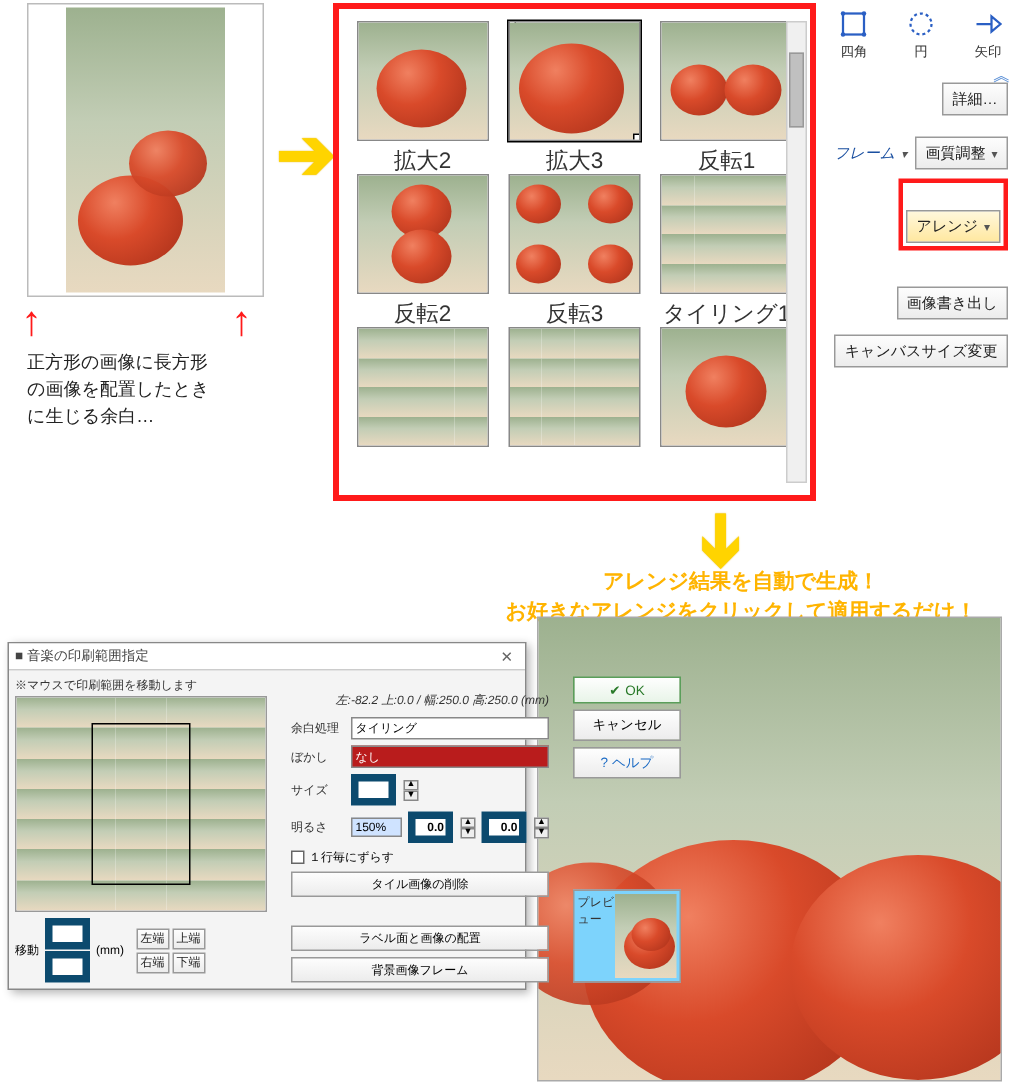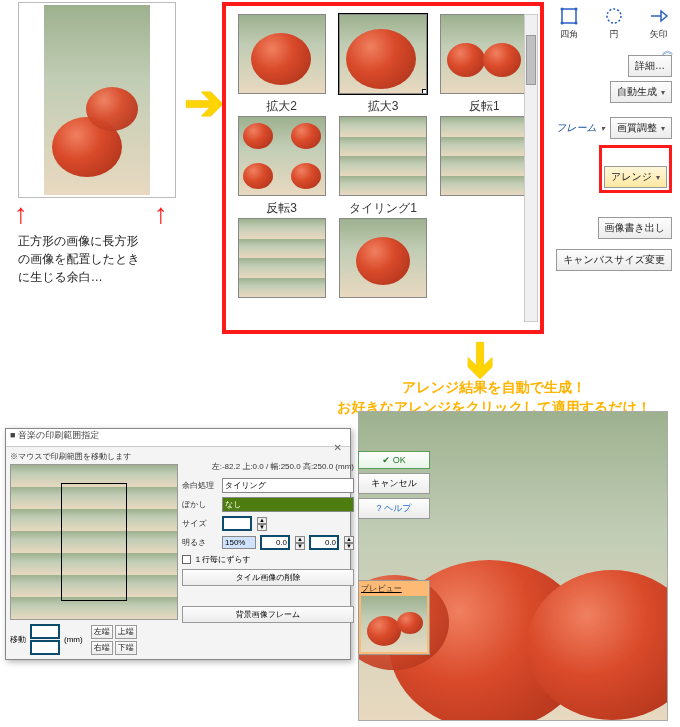--- a/index.html
+++ b/index.html
@@ -17,21 +17,21 @@
   .yellow-arrow { color:#ffd400; font-size:48px; font-weight:bold; position:absolute; text-shadow:0 0 1px #e0b000; }
 
   .caption { position:absolute; font-size:12px; color:#222; line-height:1.5; }
 
   
   .grid-panel { position:absolute; left:222px; top:2px; width:322px; height:332px; border:4px solid #ff1a1a; background:#fff; }
   .grid-inner { width:100%; height:100%; padding:8px 8px 8px 8px; }
   .grid3 { display:grid; grid-template-columns:repeat(3,1fr); gap:4px 6px; }
   .thumb { display:flex; flex-direction:column; align-items:center; }
   .thumb-img { width:88px; height:80px; border:1px solid #888; background:#fff; position:relative; overflow:hidden; display:flex; align-items:center; justify-content:center; }
-  .thumb-label { margin-top:4px; font-size:12px; color:#333; height:14px; }
+  .thumb-label { margin-top:4px; font-size:15px; color:#333; height:14px; }
   .thumb-sel { outline:1px solid #000; }
   .sel-handles::before,.sel-handles::after{content:'';position:absolute;width:5px;height:5px;background:#fff;border:1px solid #000;}
   .sel-handles::before{left:-3px;top:-3px;} .sel-handles::after{right:-3px;bottom:-3px;}
   .scrollbar-v { position:absolute; right:2px; top:8px; bottom:8px; width:14px; background:#f0f0f0; border:1px solid #ccc; }
   .scrollbar-v .sthumb { position:absolute; left:1px; right:1px; top:20px; height:50px; background:#c0c0c0; border:1px solid #999;}
   .tile-grid{display:grid;grid-template-columns:repeat(4,1fr);grid-template-rows:repeat(4,1fr);width:100%;height:100%;}
   .tile-grid .tomato-bg{width:100%;height:100%;}
 
   
   .toolbar { position:absolute; left:548px; top:0; width:132px; }
@@ -47,49 +47,49 @@
   .highlight-btn { border:3px solid #ff1a1a; padding:2px; display:inline-block; }
 
   
   .yellow-msg { position:absolute; text-align:center; color:#ffb400; font-size:14px; font-weight:bold; line-height:1.4; text-shadow:0 0 2px #fff; }
 
   
   .result-panel { position:absolute; left:358px; top:411px; width:310px; height:310px; border:1px solid #aaa; overflow:hidden; }
 
   
   .dialog { position:absolute; left:5px; top:428px; width:346px; height:232px; border:1px solid #888; background:#f4f4f4; box-shadow:2px 2px 6px rgba(0,0,0,.3);}
-  .dlg-title { background:#fff; border-bottom:1px solid #ccc; height:18px; display:flex; align-items:flex-start; padding:0 4px; font-size:9px; color:#444;flex-direction:column;}
+  .dlg-title { background:#fff; border-bottom:1px solid #ccc; height:18px; display:flex; align-items:center; padding:0 4px; font-size:9px; color:#444;}
   .dlg-title .x{margin-left:auto;font-size:10px;color:#666;padding:0 4px;}
-  .dlg-body{display:flex; padding:4px; gap:4px; height:calc(100% - 18px);}
+  .dlg-body{display:flex; padding:4px; gap:16px; height:calc(100% - 18px);}
   .dlg-left{flex:0 0 168px; display:flex; flex-direction:column;}
   .dlg-hint{font-size:8px;color:#333;margin-bottom:2px;}
   .dlg-canvas{flex:1;border:1px solid #999;background:#fff;overflow:hidden;position:relative;}
   .tiling-lg{display:grid;grid-template-columns:repeat(5,1fr);grid-template-rows:repeat(7,1fr);width:100%;height:100%;}
   .dlg-move{display:flex;gap:4px;align-items:center;margin-top:4px;font-size:8px;}
   .mv-grid{display:grid;grid-template-columns:22px 22px 22px;grid-template-rows:14px 14px;gap:2px;margin-left:4px;}
   .mv-grid .btn{padding:0;font-size:8px;height:14px;}
   .dlg-mid{flex:1;display:flex;flex-direction:column;gap:4px;font-size:8px;padding-top:10px;}
   .dlg-mid .frow{display:flex;align-items:center;gap:4px;}
   .dlg-mid label{width:36px;color:#333;}
   .sel{border:1px solid #888;background:#fff;padding:1px 2px;font-size:8px;flex:1;}
-  .sel.blue{background:#4d7c0f;color:#fff;}
-  .num{border:2px solid #0c4a6e;background:#fff;width:30px;padding:1px;font-size:8px;text-align:right;}
+  .sel.blue{background:#b91c1c;color:#fff;}
+  .num{border:5px solid #0c4a6e;background:#fff;width:30px;padding:1px;font-size:8px;text-align:right;font-weight:bold;}
   .stepper{display:flex;flex-direction:column;margin-left:1px;}
   .stepper span{width:10px;height:7px;border:1px solid #888;background:#eee;font-size:6px;line-height:5px;text-align:center;}
   .chk{display:flex;align-items:center;gap:3px;}
   .chk .box{width:9px;height:9px;border:1px solid #666;background:#fff;}
   .dlg-right{flex:0 0 72px;display:flex;flex-direction:column;gap:4px;}
   .ok{border:1px solid #5a9e5a;background:linear-gradient(#fefefe,#e8f4e8);color:#2a7a2a;display:flex;align-items:center;justify-content:center;gap:3px;padding:3px;font-size:9px;}
   .cancel,.help{border:1px solid #999;background:linear-gradient(#fefefe,#ececec);padding:3px;font-size:9px;text-align:center;}
   .help{color:#1a6ac4;}
-  .preview-box{border:1px solid #999;padding:2px;background:#fdba74;margin-top:auto;display:flex;flex-direction:column;text-decoration:underline;}
+  .preview-box{border:1px solid #999;padding:2px;background:#7dd3fc;margin-top:auto;display:flex;}
   .preview-box .pl{font-size:8px;color:#333;margin-bottom:2px;}
   .preview-img{width:100%;height:56px;}
   .dlg-mid .wbtn{border:1px solid #999;background:linear-gradient(#fdfdfd,#ececec);padding:2px;text-align:center;font-size:8px;}
-  .dlg-coords{font-size:8px;color:#333;margin-bottom:2px;align-self:flex-end;}
+  .dlg-coords{font-size:8px;color:#333;margin-bottom:2px;align-self:flex-end;font-style:italic;}
 </style>
 </head>
 <body>
 
 <div class="src-panel">
   <div class="src-img tomato-bg">
     <div class="tomato-shape" style="width:70px;height:60px;left:8px;bottom:18px;"></div>
     <div class="tomato-shape" style="width:52px;height:44px;left:42px;bottom:64px;opacity:.95;"></div>
   </div>
 </div>
@@ -126,20 +126,29 @@
       <div class="thumb">
         <div class="thumb-img">
             <div class="tomato-bg" style="width:100%;height:100%">
               <div class="tomato-shape" style="width:38px;height:34px;left:6px;bottom:16px;"></div>
               <div class="tomato-shape" style="width:38px;height:34px;right:6px;bottom:16px;"></div>
             </div>
           </div>
         <div class="thumb-label">反転1</div>
       </div>
 
+      <div class="thumb">
+        <div class="thumb-img">
+            <div class="tomato-bg" style="width:100%;height:100%">
+              <div class="tomato-shape" style="width:40px;height:36px;left:22px;top:6px;"></div>
+              <div class="tomato-shape" style="width:40px;height:36px;left:22px;bottom:6px;"></div>
+            </div>
+          </div>
+        <div class="thumb-label">反転2</div>
+      </div>
       <div class="thumb">
         <div class="thumb-img">
             <div class="tomato-bg" style="width:100%;height:100%">
               <div class="tomato-shape" style="width:30px;height:26px;left:4px;top:6px;"></div>
               <div class="tomato-shape" style="width:30px;height:26px;right:4px;top:6px;"></div>
               <div class="tomato-shape" style="width:30px;height:26px;left:4px;bottom:6px;"></div>
               <div class="tomato-shape" style="width:30px;height:26px;right:4px;bottom:6px;"></div>
             </div>
           </div>
         <div class="thumb-label">反転3</div>
@@ -252,23 +261,20 @@
           <path d="M2 10 L12 10 L12 5 L18 10 L12 15 L12 10" fill="none" stroke="#2a5fc4" stroke-width="1.5"></path>
         </svg>
       <span class="tool-lbl">矢印</span>
     </div>
   </div>
   <div class="chev">︽</div>
   <div style="padding:6px 8px 0 8px;">
     <div class="row" style="justify-content:flex-end;">
         <span class="btn">詳細…</span>
       </div>
-    <div class="row" style="justify-content:flex-end;">
-        <span class="btn drop">自動生成</span>
-      </div>
     <div class="row" style="justify-content:space-between;margin-top:14px;">
       <span class="link drop" style="text-decoration:none;font-style:italic;">フレーム</span>
       <span class="btn drop">画質調整</span>
     </div>
     <div class="row" style="justify-content:flex-end;margin-top:6px;">
       <span class="highlight-btn">
         <span class="btn drop" style="background:linear-gradient(#fff7dc,#ffe8a0);margin-top:16px;">アレンジ</span>
       </span>
     </div>
     <div class="row" style="justify-content:flex-end;margin-top:24px;">
@@ -389,20 +395,21 @@
             <span>▲</span>
             <span>▼</span>
           </div>
         </div>
       <div class="chk">
           <span class="box"></span>
           <span>１行毎にずらす</span>
         </div>
       <div class="wbtn">タイル画像の削除</div>
       <div style="height:12px;"></div>
+      <div class="wbtn">ラベル面と画像の配置</div>
       <div class="wbtn">背景画像フレーム</div>
     </div>
 
     <div class="dlg-right">
       <div class="ok">
           <span style="color:#2a7a2a;">✔</span>
           <span>OK</span>
         </div>
       <div class="cancel">キャンセル</div>
       <div class="help"><span style="color:#1a6ac4;">?</span> <span>ヘルプ</span></div>

